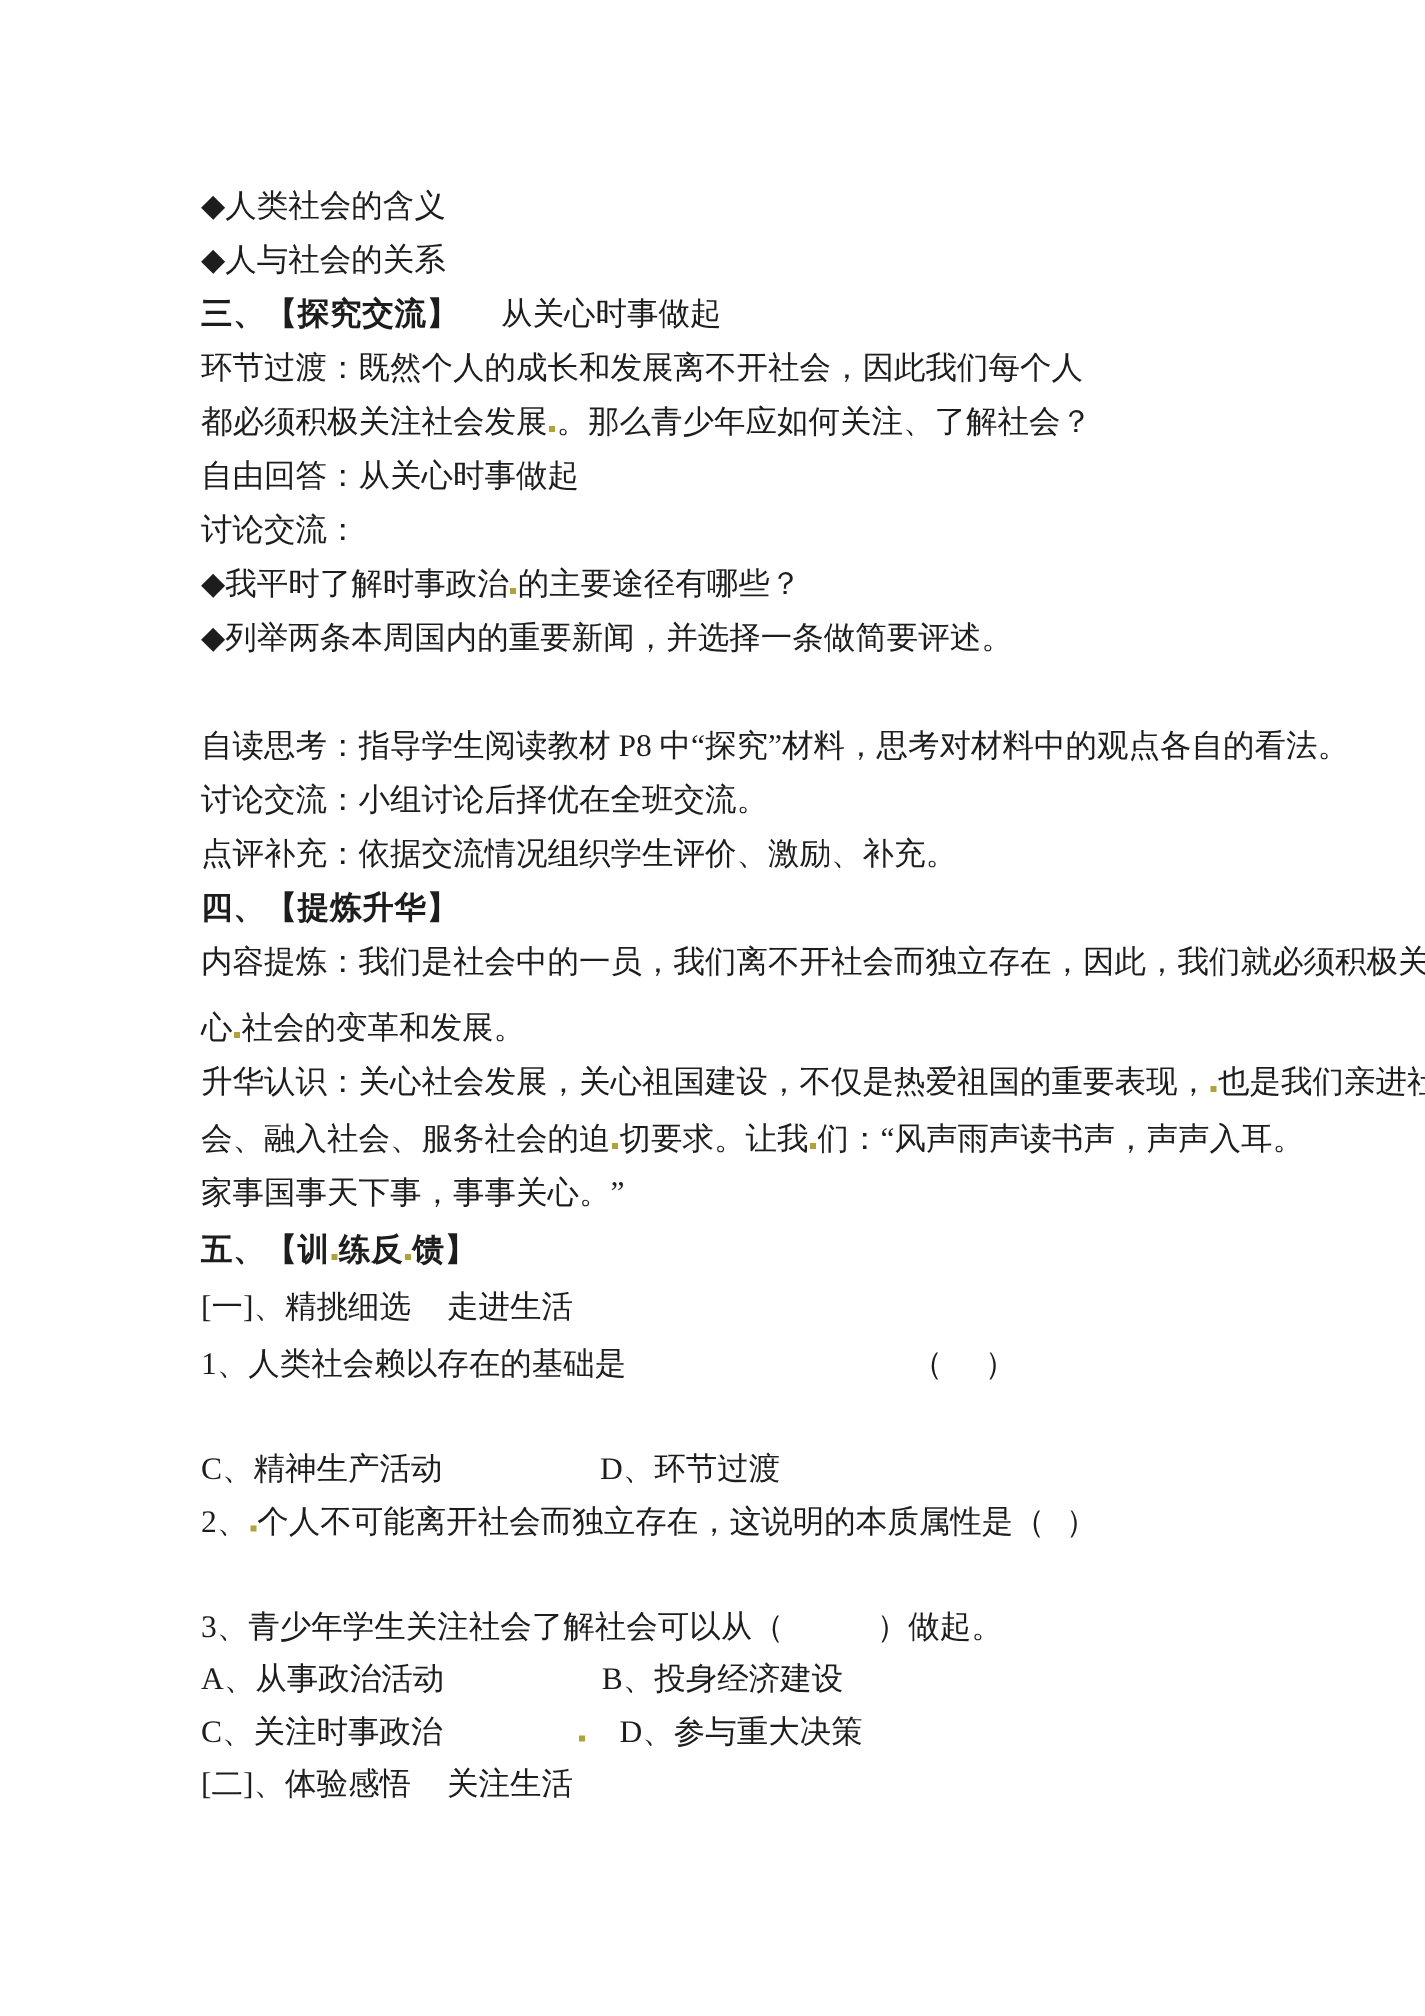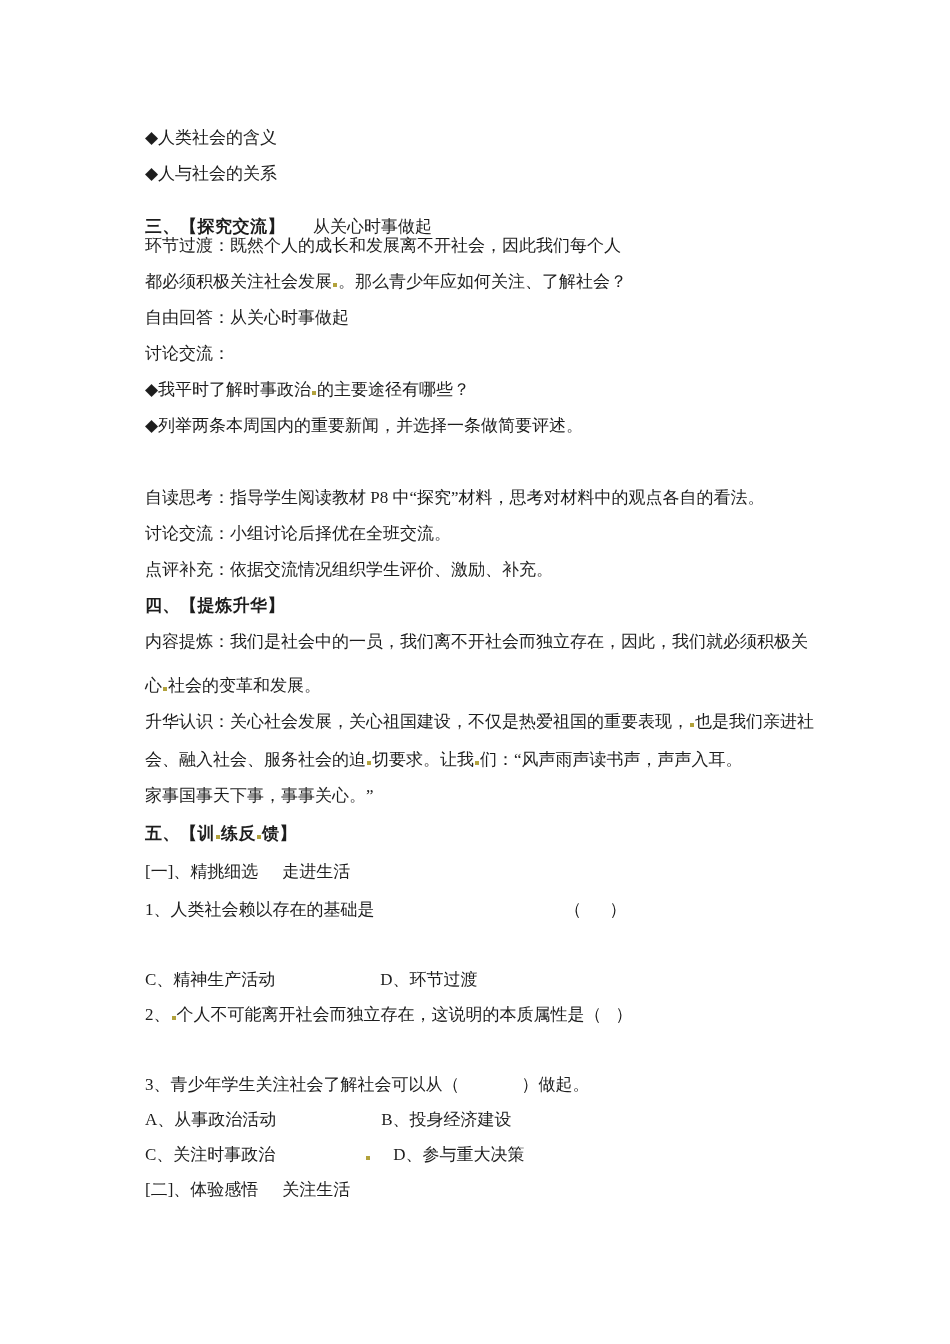--- a/index.html
+++ b/index.html
@@ -16,22 +16,22 @@
   }
   .page {
     position: absolute;
     left: 0; top: 0;
     width: 950px;
     height: 1344px;
     background: #ffffff;
   }
   .line {
     position: absolute;
-    left: 145px;
-    font-size: 17px;
+    left: 134px;
+    font-size: 21px;
     line-height: 23px;
     color: #1d1d1d;
     white-space: pre;
     letter-spacing: 0px;
   }
   .b {
     font-weight: bold;
     font-family: "Liberation Sans", "DejaVu Sans", sans-serif;
     letter-spacing: 0.5px;
   }
@@ -46,21 +46,21 @@
     margin: 0 1px;
     vertical-align: baseline;
   }
 </style>
 </head>
 <body>
 
 <div class="page" style="background: rgb(255, 255, 255);">
     <div class="line" style="top: 126px; color: rgb(29, 29, 29);"><span>◆人类社会的含义</span></div>
     <div class="line" style="top: 162px; color: rgb(29, 29, 29);"><span>◆人与社会的关系</span></div>
-    <div class="line" style="top: 198px; color: rgb(29, 29, 29); margin-top: 17px;"><span class="b">三、【探究交流】</span><span class="sp" style="width: 28px;"></span><span>从关心时事做起</span></div>
+    <div class="line" style="top: 198px; color: rgb(29, 29, 29);"><span class="b">三、【探究交流】</span><span class="sp" style="width: 28px;"></span><span>从关心时事做起</span></div>
     <div class="line" style="top: 234px; color: rgb(29, 29, 29);"><span>环节过渡：既然个人的成长和发展离不开社会，因此我们每个人</span></div>
     <div class="line" style="top: 270px; color: rgb(29, 29, 29);"><span>都必须积极关注社会发展</span><span class="dot" style="background: rgb(178, 162, 60);"></span><span>。那么青少年应如何关注、了解社会？</span></div>
     <div class="line" style="top: 306px; color: rgb(29, 29, 29);"><span>自由回答：从关心时事做起</span></div>
     <div class="line" style="top: 342px; color: rgb(29, 29, 29);"><span>讨论交流：</span></div>
     <div class="line" style="top: 378px; color: rgb(29, 29, 29);"><span>◆我平时了解时事政治</span><span class="dot" style="background: rgb(178, 162, 60);"></span><span>的主要途径有哪些？</span></div>
     <div class="line" style="top: 414px; color: rgb(29, 29, 29);"><span>◆列举两条本周国内的重要新闻，并选择一条做简要评述。</span></div>
     <div class="line" style="top: 486px; color: rgb(29, 29, 29);"><span>自读思考：指导学生阅读教材 P8 中“探究”材料，思考对材料中的观点各自的看法。</span></div>
     <div class="line" style="top: 522px; color: rgb(29, 29, 29);"><span>讨论交流：小组讨论后择优在全班交流。</span></div>
     <div class="line" style="top: 558px; color: rgb(29, 29, 29);"><span>点评补充：依据交流情况组织学生评价、激励、补充。</span></div>
     <div class="line" style="top: 594px; color: rgb(29, 29, 29);"><span class="b">四、【提炼升华】</span></div>

